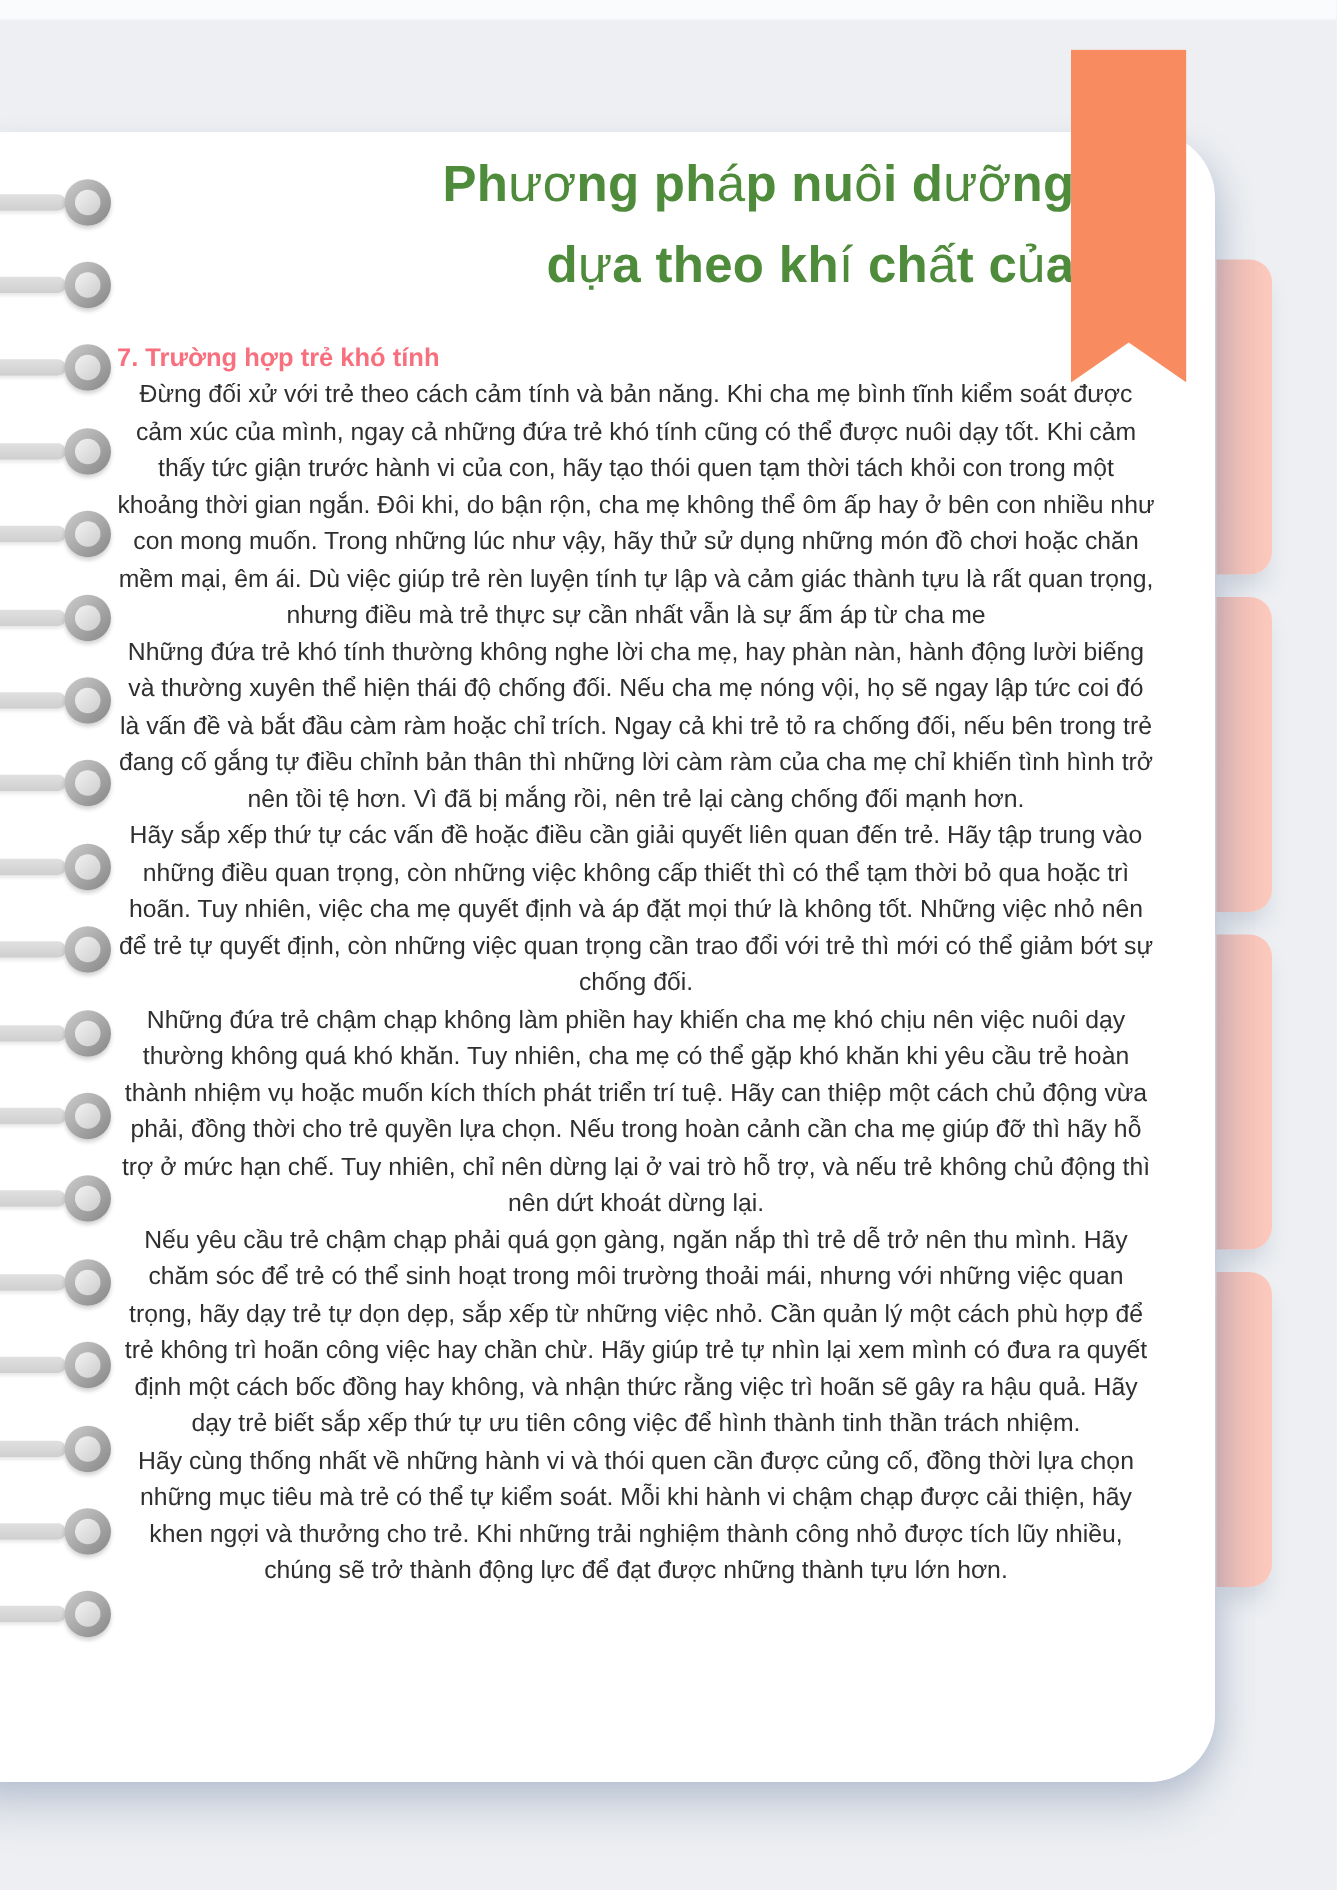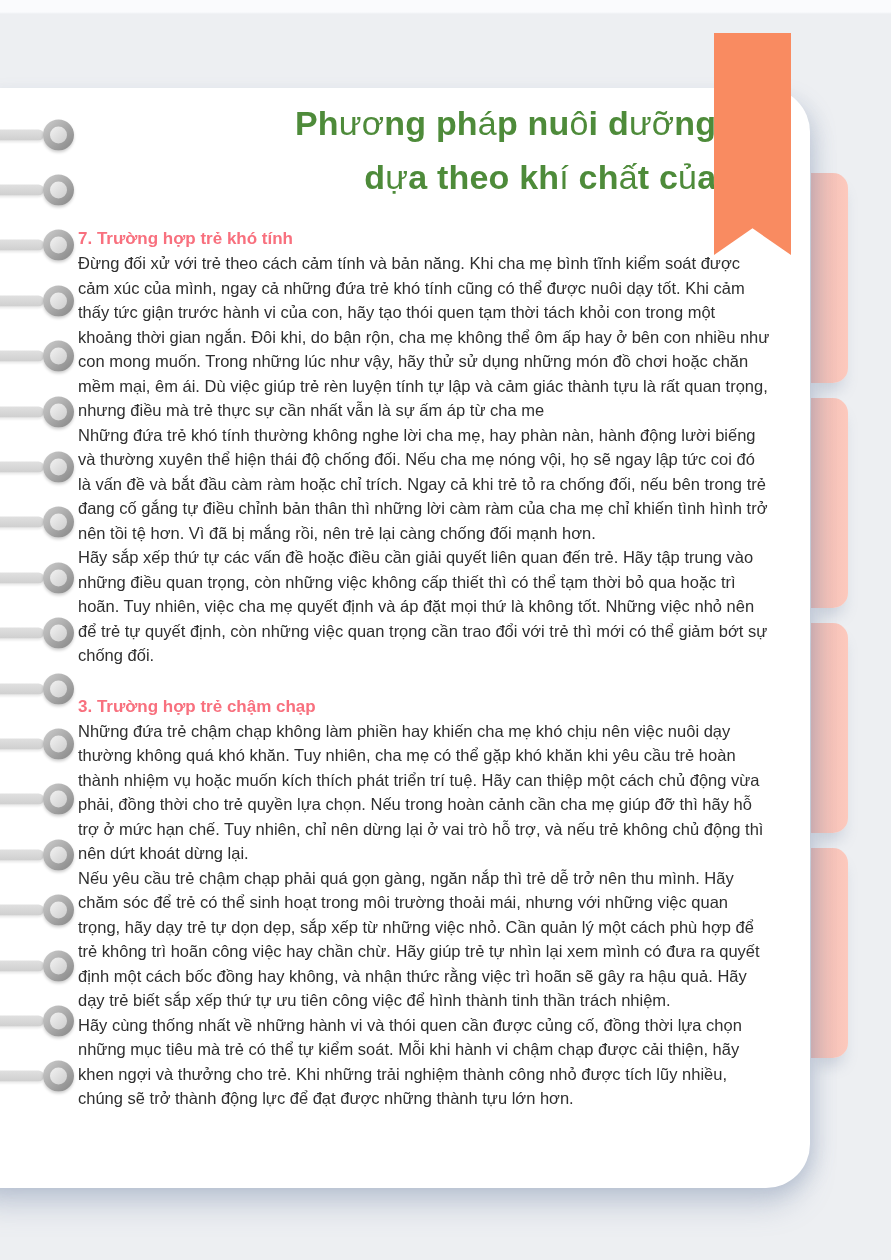--- a/index.html
+++ b/index.html
@@ -92,20 +92,21 @@
     color:var(--heading-pink,#f8707e);
     font-size:17px;line-height:25px;
     font-weight:700;
   }
   .section + .section .section-heading{margin-top:26px;}
   .body-text p{
     margin:0;
     color:var(--body-ink,#2f2f2f);
     font-size:16.5px;line-height:24.5px;
     font-weight:400;
+    text-align:center;
   }
 </style>
 </head>
 <body>
 
 <div class="stage">
 
   <div class="side-tabs">
       <div class="side-tab"></div>
       <div class="side-tab"></div>
@@ -198,21 +199,20 @@
     <div class="section">
       <h2 class="section-heading">7. Trường hợp trẻ khó tính</h2>
       <div class="body-text">
         <p>Đừng đối xử với trẻ theo cách cảm tính và bản năng. Khi cha mẹ bình tĩnh kiểm soát được cảm xúc của mình, ngay cả những đứa trẻ khó tính cũng có thể được nuôi dạy tốt. Khi cảm thấy tức giận trước hành vi của con, hãy tạo thói quen tạm thời tách khỏi con trong một khoảng thời gian ngắn. Đôi khi, do bận rộn, cha mẹ không thể ôm ấp hay ở bên con nhiều như con mong muốn. Trong những lúc như vậy, hãy thử sử dụng những món đồ chơi hoặc chăn mềm mại, êm ái. Dù việc giúp trẻ rèn luyện tính tự lập và cảm giác thành tựu là rất quan trọng, nhưng điều mà trẻ thực sự cần nhất vẫn là sự ấm áp từ cha me</p>
         <p>Những đứa trẻ khó tính thường không nghe lời cha mẹ, hay phàn nàn, hành động lười biếng và thường xuyên thể hiện thái độ chống đối. Nếu cha mẹ nóng vội, họ sẽ ngay lập tức coi đó là vấn đề và bắt đầu càm ràm hoặc chỉ trích. Ngay cả khi trẻ tỏ ra chống đối, nếu bên trong trẻ đang cố gắng tự điều chỉnh bản thân thì những lời càm ràm của cha mẹ chỉ khiến tình hình trở nên tồi tệ hơn. Vì đã bị mắng rồi, nên trẻ lại càng chống đối mạnh hơn.</p>
         <p>Hãy sắp xếp thứ tự các vấn đề hoặc điều cần giải quyết liên quan đến trẻ. Hãy tập trung vào những điều quan trọng, còn những việc không cấp thiết thì có thể tạm thời bỏ qua hoặc trì hoãn. Tuy nhiên, việc cha mẹ quyết định và áp đặt mọi thứ là không tốt. Những việc nhỏ nên để trẻ tự quyết định, còn những việc quan trọng cần trao đổi với trẻ thì mới có thể giảm bớt sự chống đối.</p>
       </div>
     </div>
 
     <div class="section">
-      <h2 class="section-heading">3. Trường hợp trẻ chậm chạp</h2>
       <div class="body-text">
         <p>Những đứa trẻ chậm chạp không làm phiền hay khiến cha mẹ khó chịu nên việc nuôi dạy thường không quá khó khăn. Tuy nhiên, cha mẹ có thể gặp khó khăn khi yêu cầu trẻ hoàn thành nhiệm vụ hoặc muốn kích thích phát triển trí tuệ. Hãy can thiệp một cách chủ động vừa phải, đồng thời cho trẻ quyền lựa chọn. Nếu trong hoàn cảnh cần cha mẹ giúp đỡ thì hãy hỗ trợ ở mức hạn chế. Tuy nhiên, chỉ nên dừng lại ở vai trò hỗ trợ, và nếu trẻ không chủ động thì nên dứt khoát dừng lại.</p>
         <p>Nếu yêu cầu trẻ chậm chạp phải quá gọn gàng, ngăn nắp thì trẻ dễ trở nên thu mình. Hãy chăm sóc để trẻ có thể sinh hoạt trong môi trường thoải mái, nhưng với những việc quan trọng, hãy dạy trẻ tự dọn dẹp, sắp xếp từ những việc nhỏ. Cần quản lý một cách phù hợp để trẻ không trì hoãn công việc hay chần chừ. Hãy giúp trẻ tự nhìn lại xem mình có đưa ra quyết định một cách bốc đồng hay không, và nhận thức rằng việc trì hoãn sẽ gây ra hậu quả. Hãy dạy trẻ biết sắp xếp thứ tự ưu tiên công việc để hình thành tinh thần trách nhiệm.</p>
         <p>Hãy cùng thống nhất về những hành vi và thói quen cần được củng cố, đồng thời lựa chọn những mục tiêu mà trẻ có thể tự kiểm soát. Mỗi khi hành vi chậm chạp được cải thiện, hãy khen ngợi và thưởng cho trẻ. Khi những trải nghiệm thành công nhỏ được tích lũy nhiều, chúng sẽ trở thành động lực để đạt được những thành tựu lớn hơn.</p>
       </div>
     </div>
   </div>
 
 </div>
 

